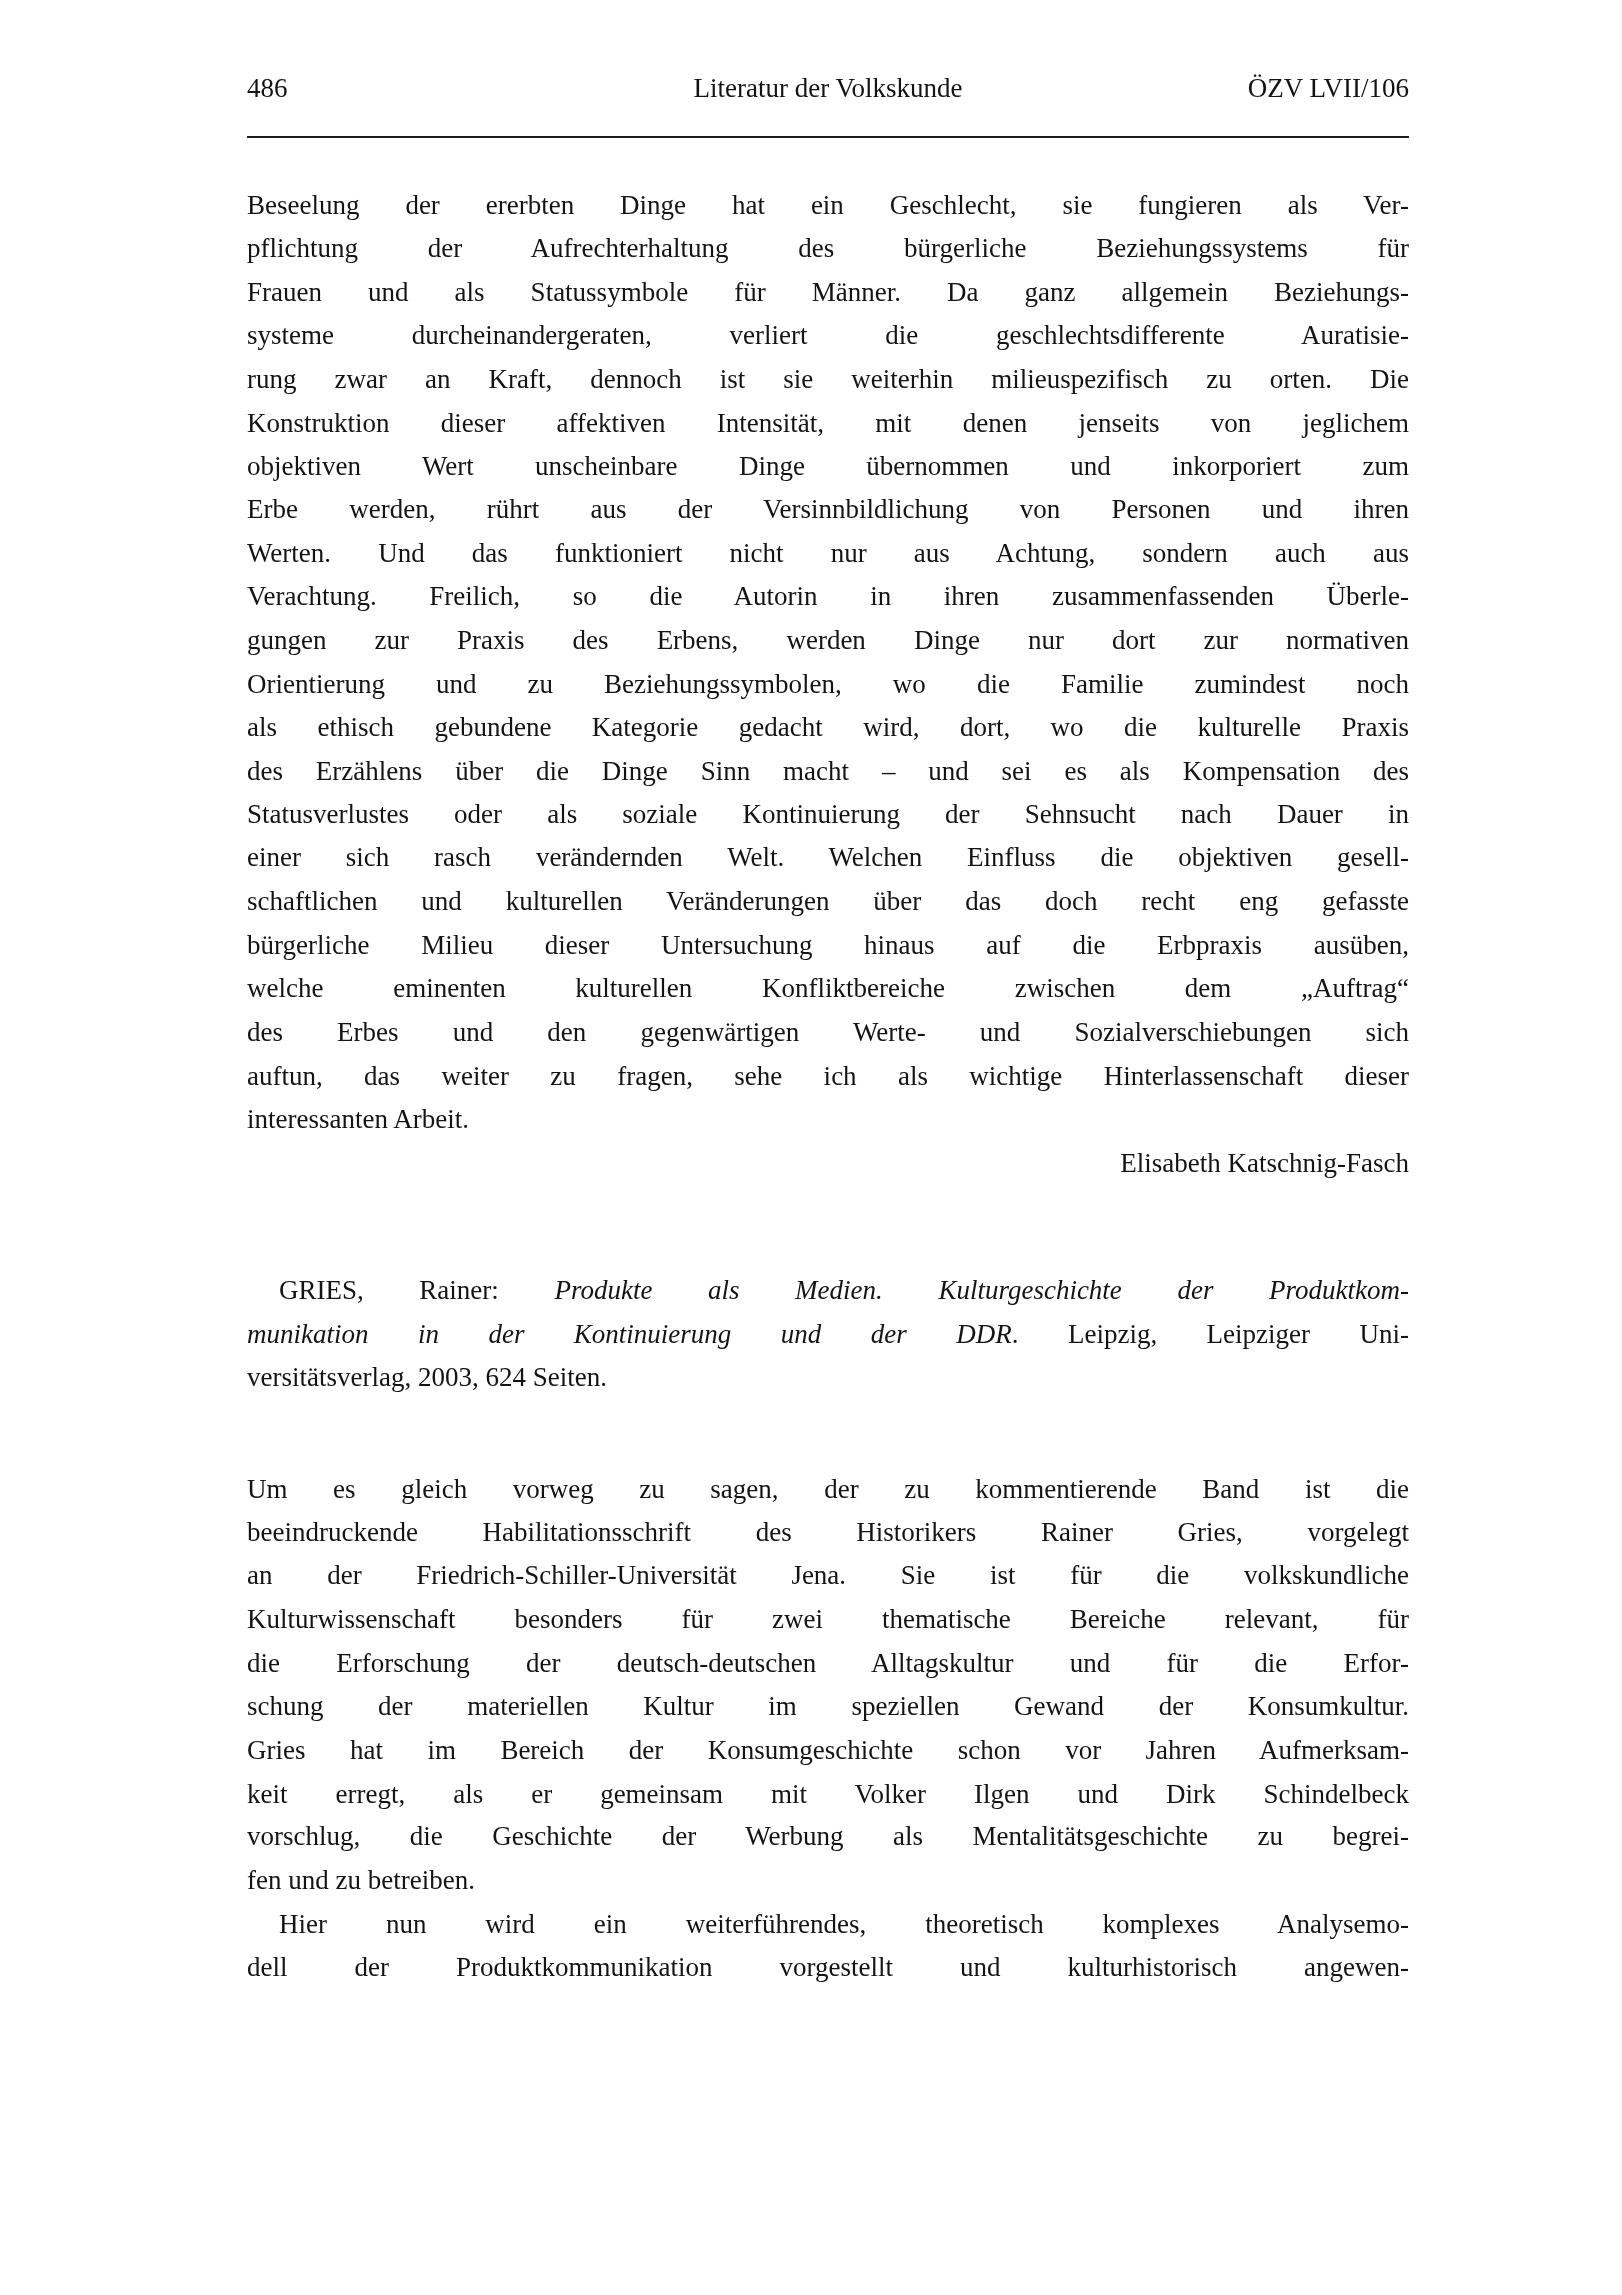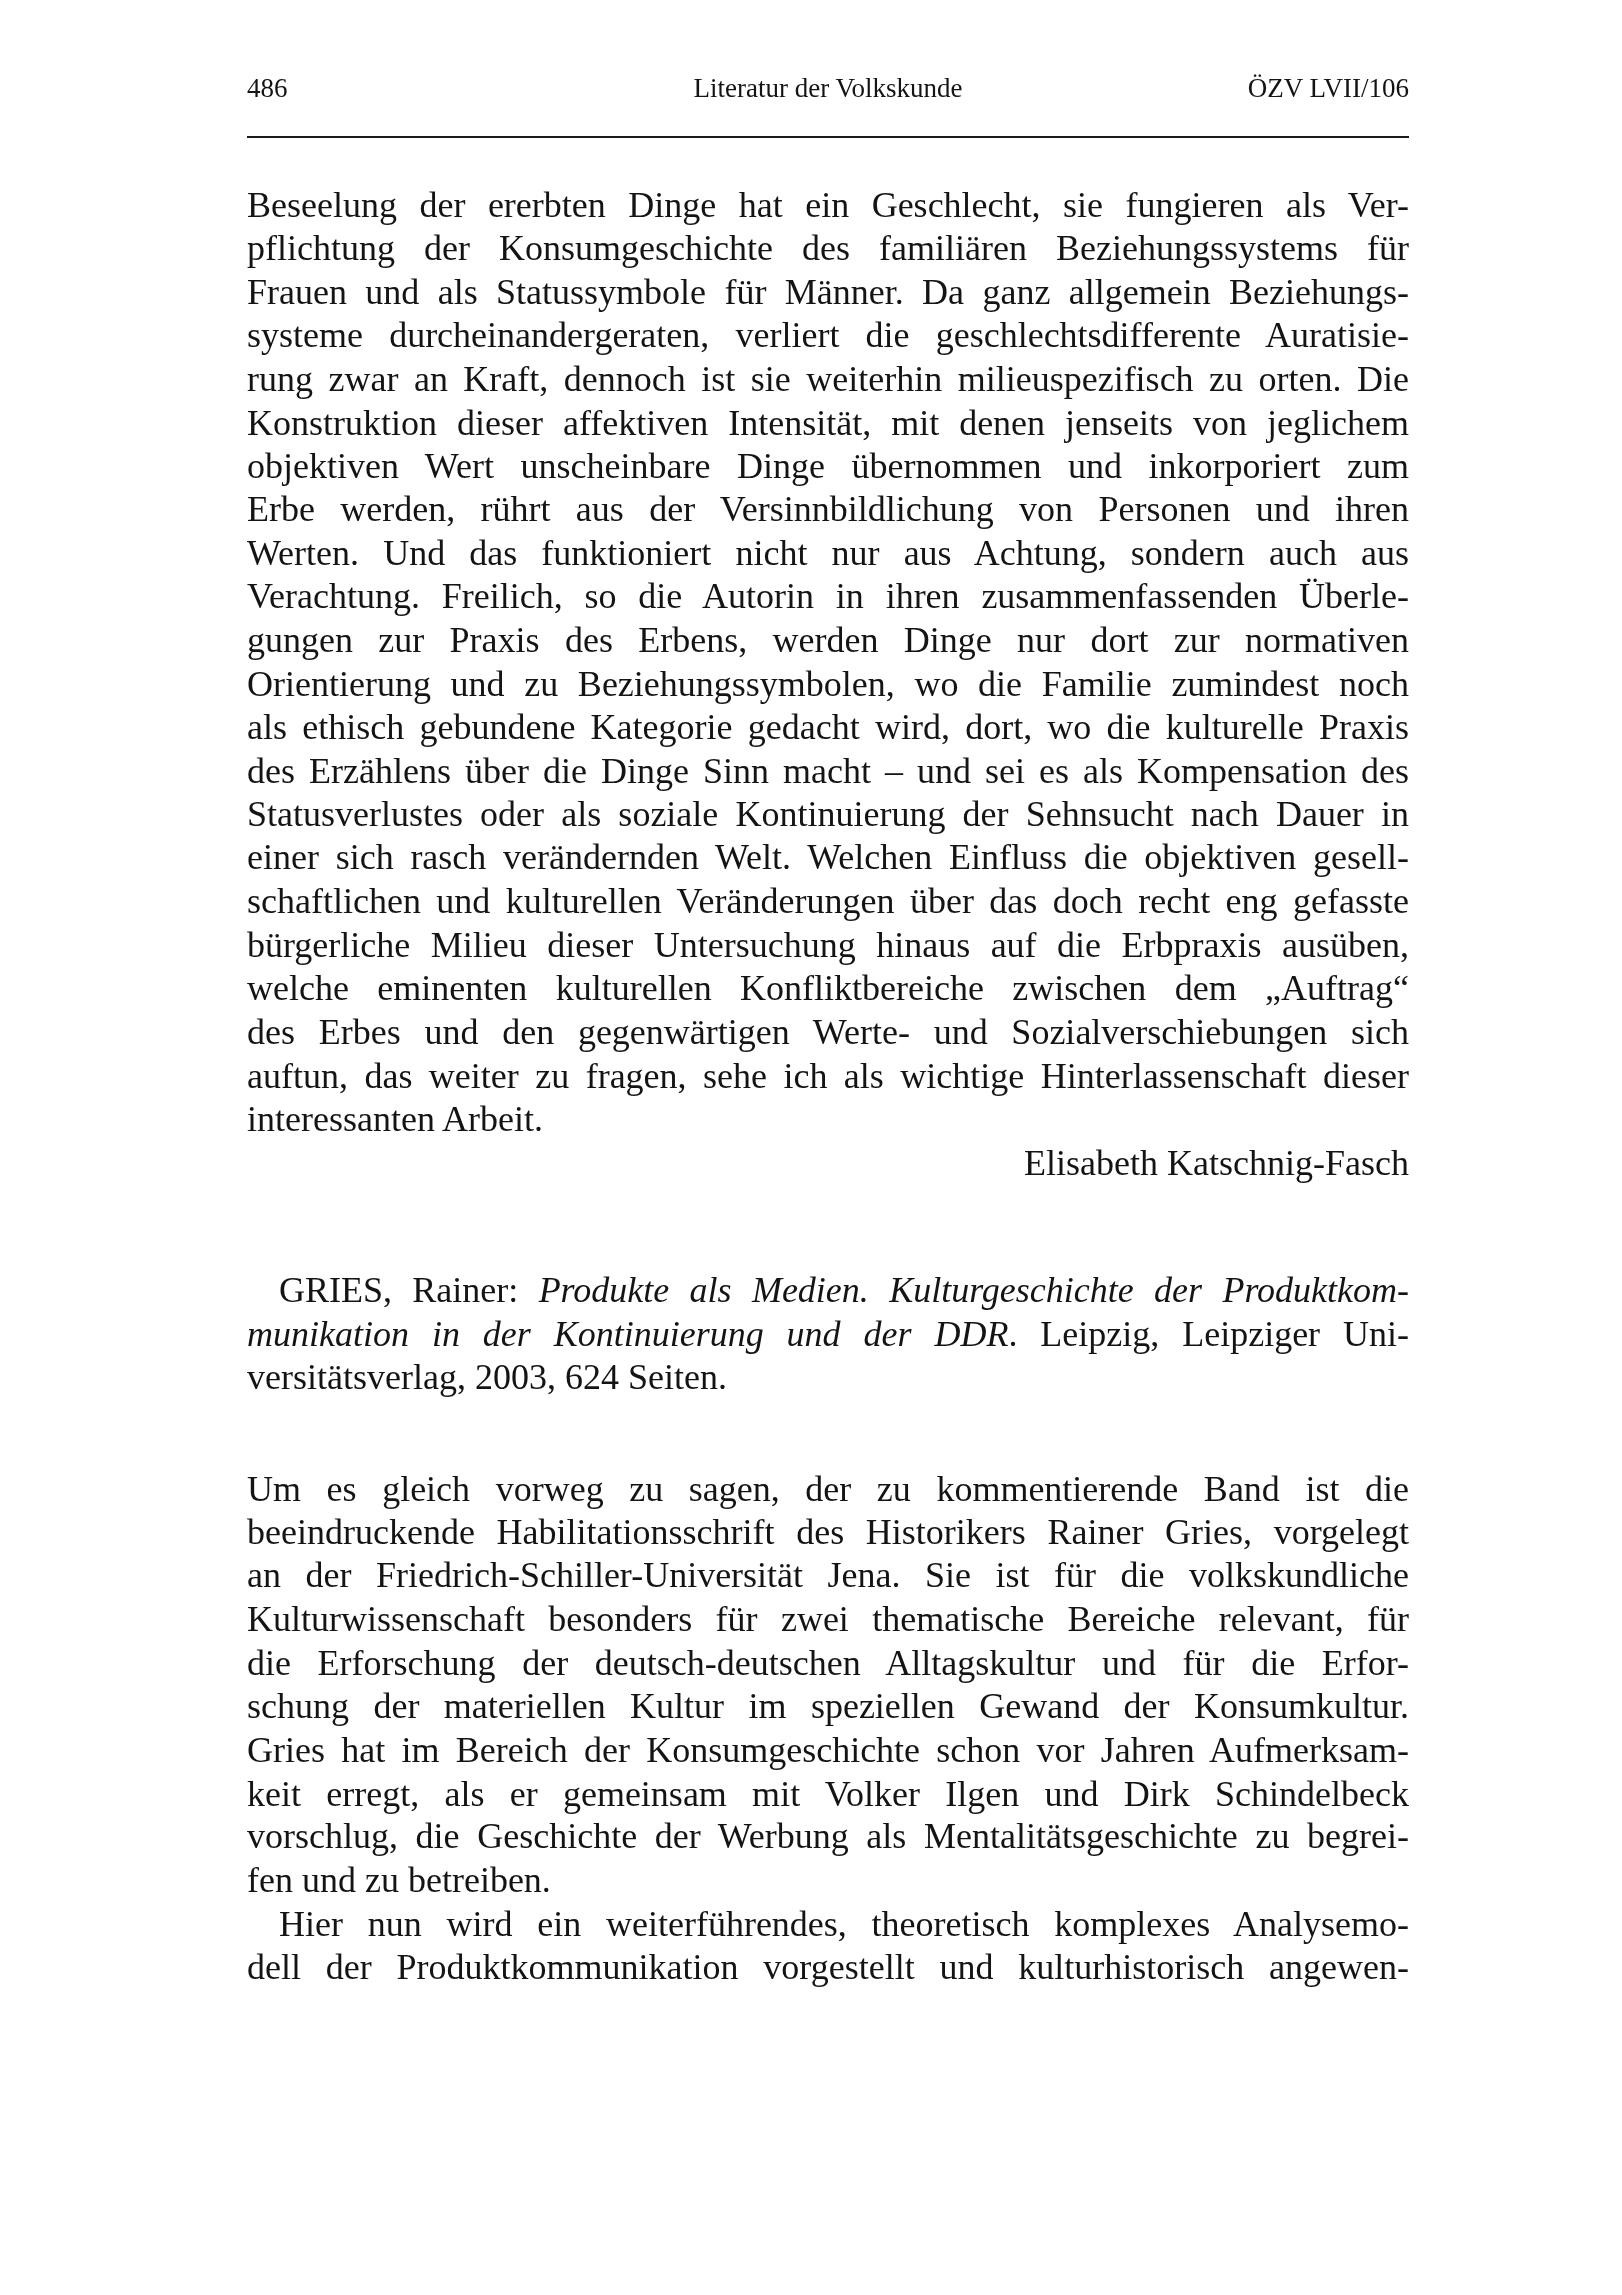--- a/index.html
+++ b/index.html
@@ -56,21 +56,21 @@
       top: 136px;
       width: 1162px;
       height: 0;
       border-top: 2.4px solid #1a1a1a;
     }
     .line {
       position: absolute;
       left: 0;
       width: 1162px;
       height: 44px;
-      font-size: 36px;
+      font-size: 27px;
       line-height: 44px;
       white-space: nowrap;
       text-align: justify;
       text-align-last: justify;
     }
     .line.last {
       text-align-last: left;
     }
     .line.indent {
       left: 32px;
@@ -92,21 +92,21 @@
 
   <div class="running-head">
     <span class="pg">486</span>
     <span class="center">Literatur der Volkskunde</span>
     <span class="right">ÖZV LVII/106</span>
   </div>
   <div class="head-rule"></div>
 
   <div>
     <div class="line" style="top:183px">Beseelung der ererbten Dinge hat ein Geschlecht, sie fungieren als Ver-</div>
-    <div class="line" style="top:226px">pflichtung der Konsumgeschichte des familiären Beziehungssystems für</div>
+    <div class="line" style="top:226px">pflichtung der Aufrechterhaltung des bürgerliche Beziehungssystems für</div>
     <div class="line" style="top:270px">Frauen und als Statussymbole für Männer. Da ganz allgemein Beziehungs-</div>
     <div class="line" style="top:313px">systeme durcheinandergeraten, verliert die geschlechtsdifferente Auratisie-</div>
     <div class="line" style="top:357px">rung zwar an Kraft, dennoch ist sie weiterhin milieuspezifisch zu orten. Die</div>
     <div class="line" style="top:401px">Konstruktion dieser affektiven Intensität, mit denen jenseits von jeglichem</div>
     <div class="line" style="top:444px">objektiven Wert unscheinbare Dinge übernommen und inkorporiert zum</div>
     <div class="line" style="top:487px">Erbe werden, rührt aus der Versinnbildlichung von Personen und ihren</div>
     <div class="line" style="top:531px">Werten. Und das funktioniert nicht nur aus Achtung, sondern auch aus</div>
     <div class="line" style="top:574px">Verachtung. Freilich, so die Autorin in ihren zusammenfassenden Überle-</div>
     <div class="line" style="top:618px">gungen zur Praxis des Erbens, werden Dinge nur dort zur normativen</div>
     <div class="line" style="top:662px">Orientierung und zu Beziehungssymbolen, wo die Familie zumindest noch</div>

